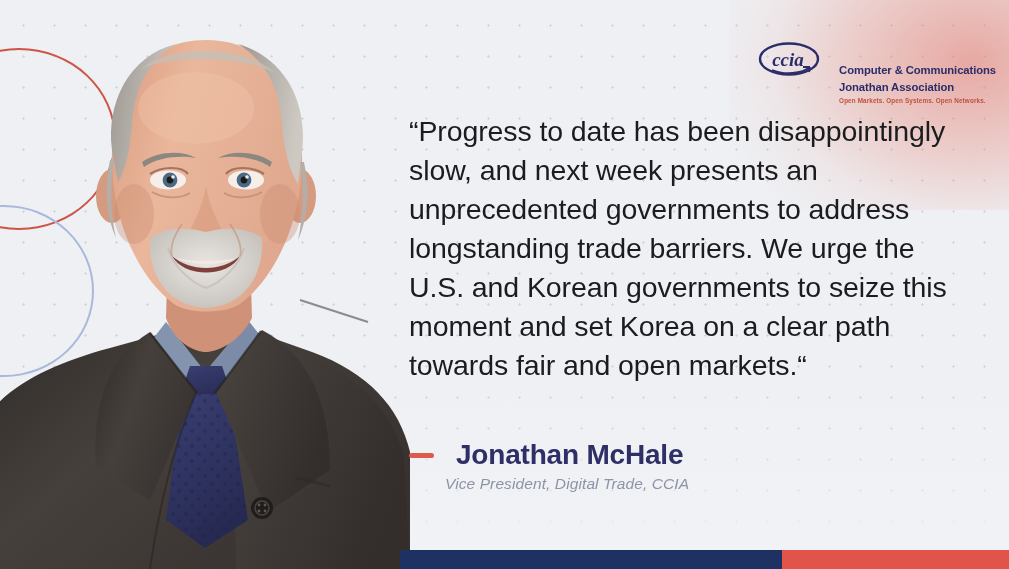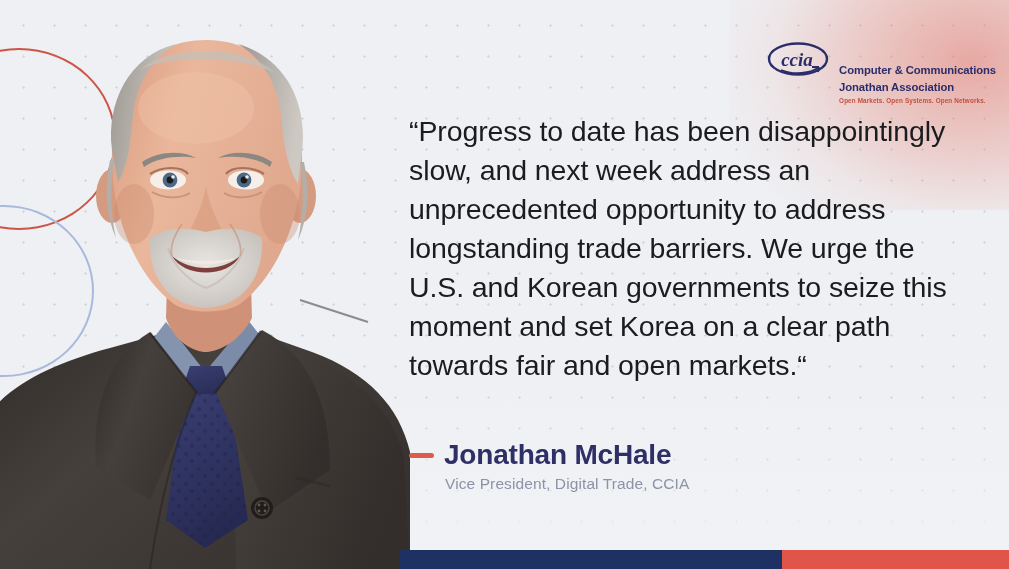--- a/index.html
+++ b/index.html
@@ -111,53 +111,54 @@
   
   .attrib {
     position: absolute;
     left: 409px;
     top: 438px;
     width: 566px;
   }
   .attrib-name-row {
     display: flex;
     align-items: center;
-    gap: 10px;
+    gap: 22px;
   }
   .attrib-dash {
     display: block;
     width: 25px;
     height: 5px;
     border-radius: 3px;
     background: #dd5a4c;
     flex: 0 0 auto;
   }
   .attrib-name {
     font-size: 28px;
     font-weight: 700;
     color: #2e2f66;
     letter-spacing: -0.2px;
     line-height: 34px;
   }
   .attrib-title {
     margin-top: 3px;
     margin-left: 36px;
     font-size: 15.5px;
+    font-style: italic;
     color: #8d93a6;
     letter-spacing: 0.1px;
   }
 
   
   .logo {
     position: absolute;
     right: 13px;
     top: 13px;
     display: flex;
     align-items: center;
-    gap: 10px;
+    gap: 19px;
   }
   .logo-mark {
     width: 62px;
     height: 36px;
     flex: 0 0 auto;
   }
   .logo-mark svg { display: block; }
   .logo-text { line-height: 1; margin-top: 48px; }
   .logo-line {
     color: #2b2d6b;
@@ -353,21 +354,21 @@
 
         <ellipse cx="134" cy="214" rx="20" ry="30" fill="#c98a6e" opacity="0.35"></ellipse>
         <ellipse cx="280" cy="214" rx="20" ry="30" fill="#c98a6e" opacity="0.35"></ellipse>
 
         <path d="M182 224 C172 238 170 250 172 256" stroke="#c08a70" stroke-width="1.7" fill="none" opacity="0.55"></path>
         <path d="M230 224 C240 238 242 250 240 256" stroke="#c08a70" stroke-width="1.7" fill="none" opacity="0.55"></path>
       </svg>
     </div>
   </div>
 
-  <div class="quote">“Progress to date has been disappointingly slow, and next week address an unprecedented opportunity to address longstanding trade barriers. We urge the U.S. and Korean governments to seize this moment and set Korea on a clear path towards fair and open markets.“</div>
+  <div class="quote">“Progress to date has been disappointingly slow, and next week presents an unprecedented governments to address longstanding trade barriers. We urge the U.S. and Korean governments to seize this moment and set Korea on a clear path towards fair and open markets.“</div>
 
   <div class="attrib">
     <div class="attrib-name-row">
       <span class="attrib-dash"></span>
       <span class="attrib-name">Jonathan McHale</span>
     </div>
     <div class="attrib-title">Vice President, Digital Trade, CCIA</div>
   </div>
 
   <div class="logo">

